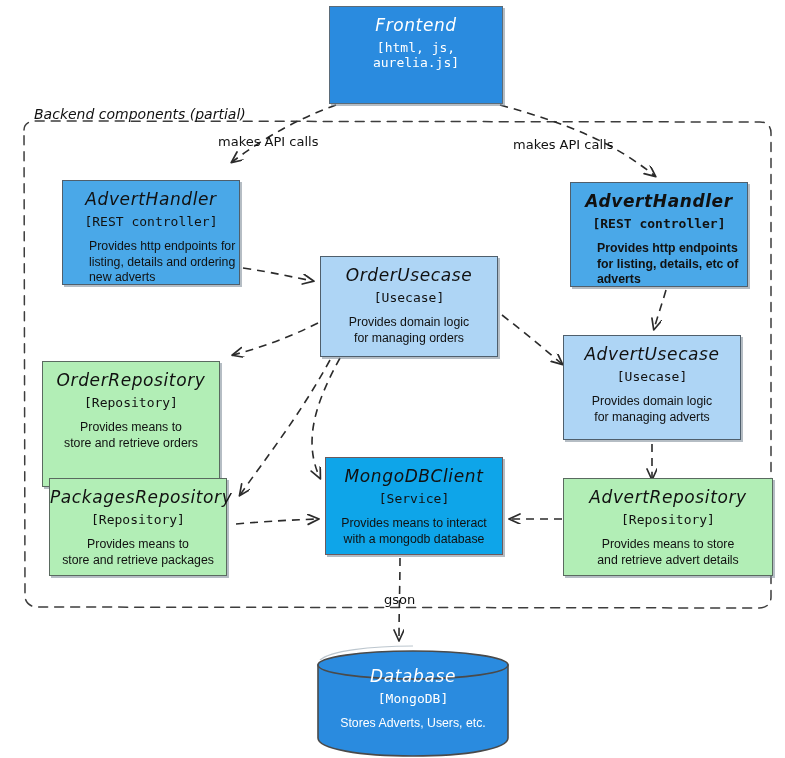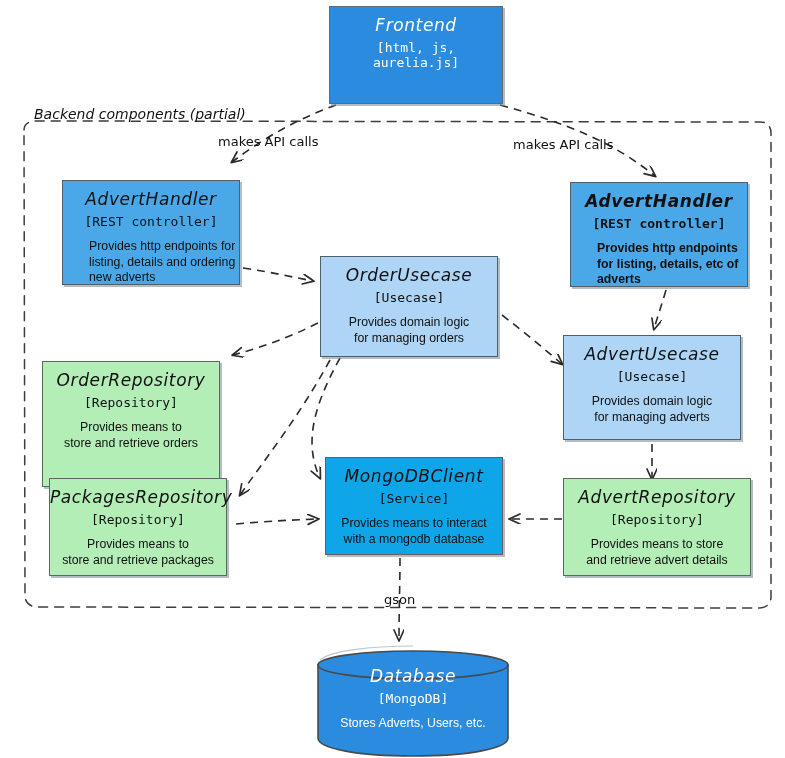--- a/index.html
+++ b/index.html
@@ -184,21 +184,21 @@
 
   <div class="node" style="left:49px; top:478px; width:178px; height:98px;
               background:#b2eeb6; border:1.6px solid #5a6a60;
               box-shadow:2px 2px 0 rgba(120,135,148,0.55);">
     <div class="title">PackagesRepository</div>
     <div class="stereo">[Repository]</div>
     <div class="desc">Provides means to
 store and retrieve packages</div>
   </div>
 
-  <div class="node" style="left:563px; top:478px; width:188px; height:98px;
+  <div class="node" style="left:563px; top:478px; width:210px; height:98px;
               background:#b2eeb6; border:1.6px solid #5a6a60;
               box-shadow:2px 2px 0 rgba(120,135,148,0.55);">
     <div class="title">AdvertRepository</div>
     <div class="stereo">[Repository]</div>
     <div class="desc">Provides means to store
 and retrieve advert details</div>
   </div>
 
   <div class="node" style="left:325px; top:457px; width:178px; height:98px;
               background:#0ea5e9; border:1.6px solid #6b5a5d;

